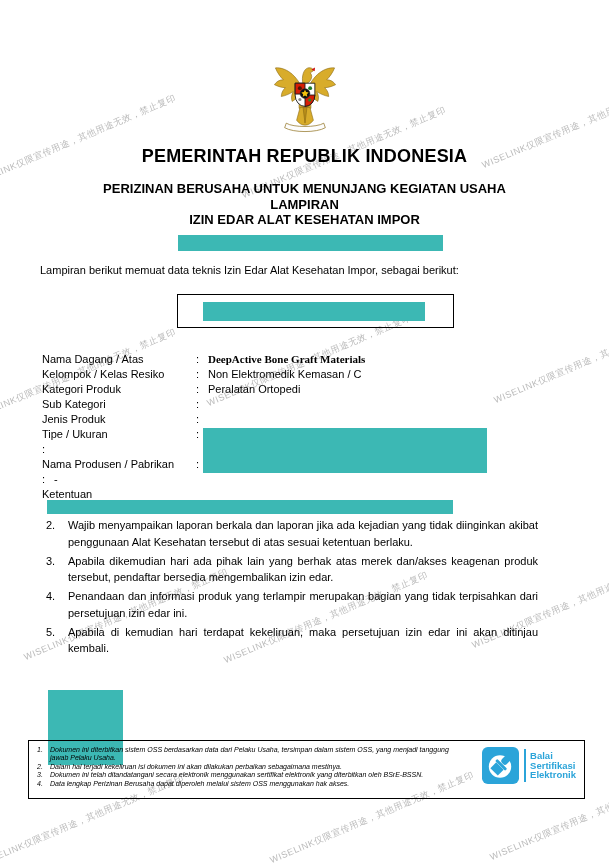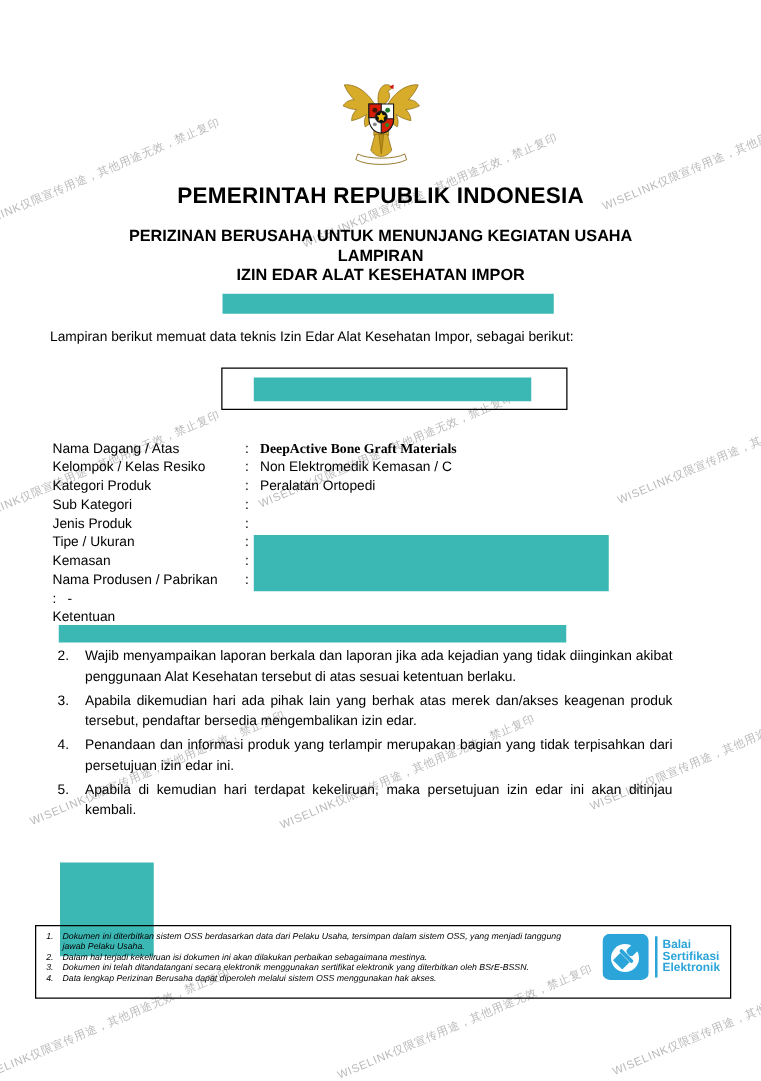--- a/index.html
+++ b/index.html
@@ -156,21 +156,20 @@
     <div class="frow">
       <span class="flabel">Jenis Produk</span>
       <span class="fcolon">:</span>
     </div>
     <div class="frow">
       <span class="flabel">Tipe / Ukuran</span>
       <span class="fcolon">:</span>
       <span class="fvalue"></span>
     </div>
     <div class="frow">
-      <span class="flabel">Kemasan</span>
       <span class="fcolon">:</span>
       <span class="fvalue"></span>
     </div>
     <div class="frow">
       <span class="flabel">Nama Produsen / Pabrikan</span>
       <span class="fcolon">:</span>
       <span class="fvalue"></span>
     </div>
     <div class="frow">
       <span class="fcolon">:</span>

